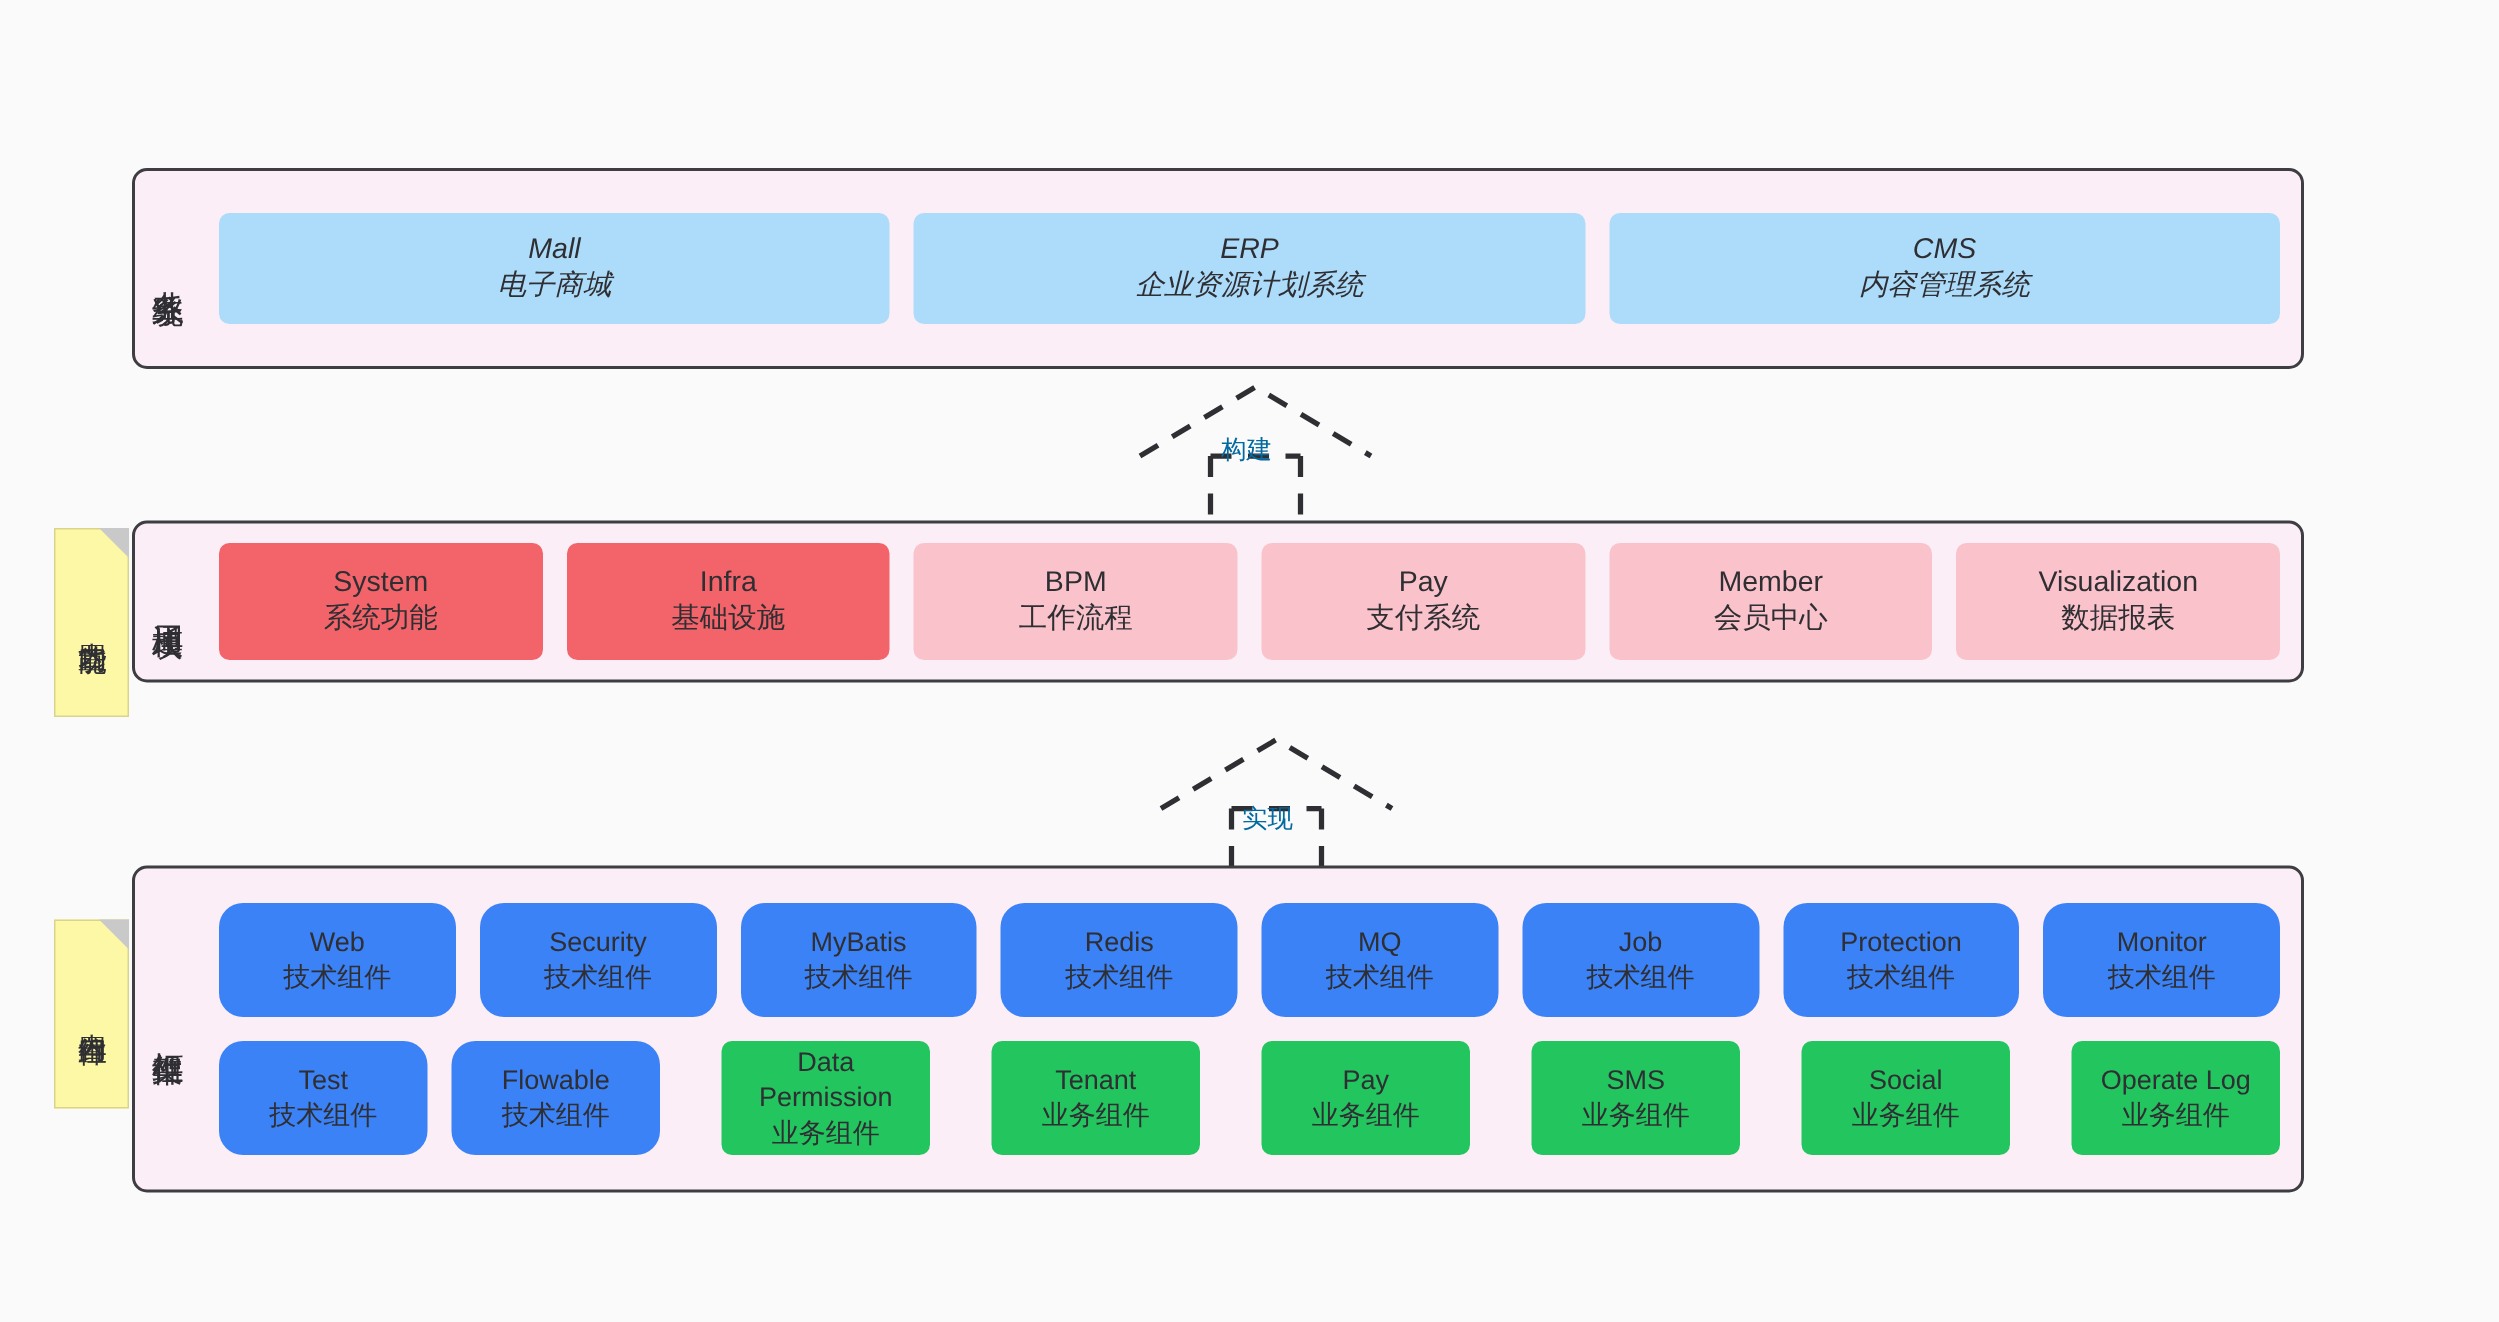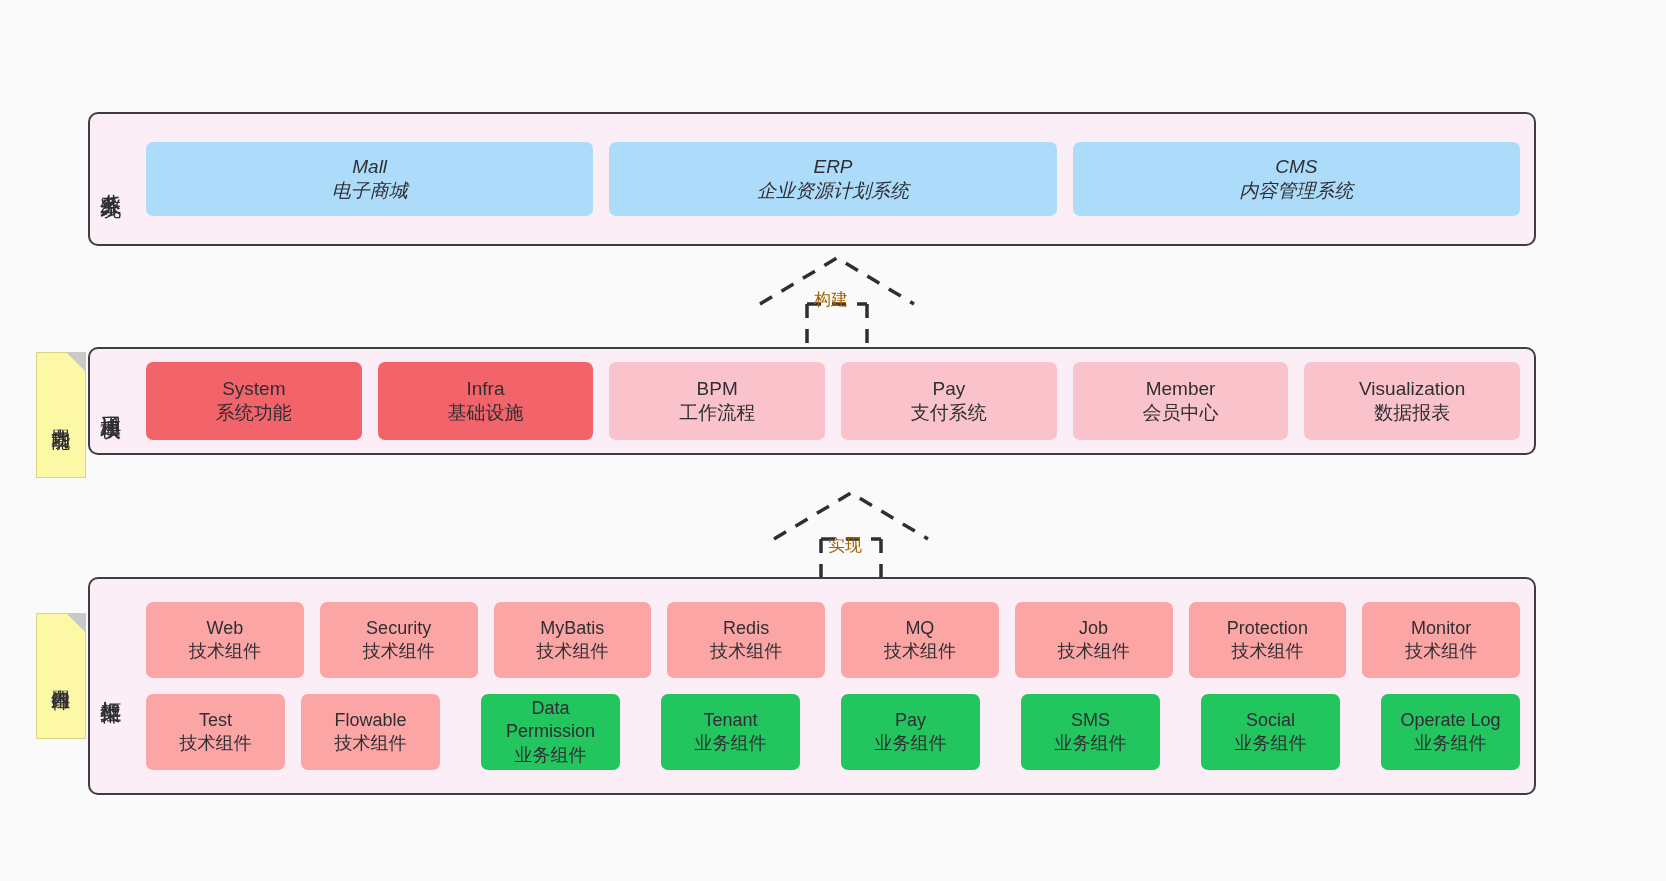--- a/index.html
+++ b/index.html
@@ -69,21 +69,21 @@
     color: #2f2f33;
     padding: 6px 4px;
   }
   .card .t-main { display: block; }
   .card .t-sub { display: block; }
 
   
   .c-blue      { background: #addcfb; }
   .c-red       { background: #f2646a; }
   .c-pink      { background: #fac3cc; }
-  .c-green     { background: #fca5a5; }
+  .c-green     { background: #3b82f6; border-radius: 16px; }
   .c-lightgrn  { background: #22c55e; margin-left: 25px; }
 
   
   #layer-business  { left: 88px;  top: 112px; width: 1448px; height: 134px; }
   #layer-business .layer-body { padding: 0 14px; }
   #layer-business .row { height: 74px; font-style: italic; }
 
   #layer-modules   { left: 88px;  top: 347px; width: 1448px; height: 108px; }
   #layer-modules .row { height: 78px; }
 
@@ -120,21 +120,21 @@
   }
   #note-functions  { left: 36px; top: 352px; height: 126px; }
   #note-components { left: 36px; top: 613px; height: 126px; }
 
   
   .connector { position: absolute; }
   .connector svg { display: block; overflow: visible; }
   .conn-label {
     position: absolute;
     font-size: 17px;
-    color: #a16207;
+    color: #0369a1;
     background: transparent;
     white-space: nowrap;
   }
   #conn-build   { left: 752px; top: 252px; width: 170px; height: 95px; }
   #conn-build .conn-label  { left: 62px; top: 36px; }
   #conn-impl    { left: 766px; top: 487px; width: 170px; height: 95px; }
   #conn-impl .conn-label   { left: 62px; top: 47px; }
 </style>
 </head>
 <body>

